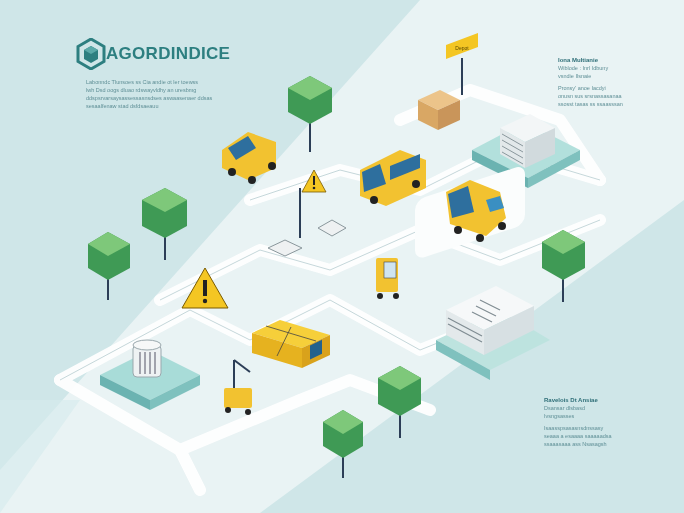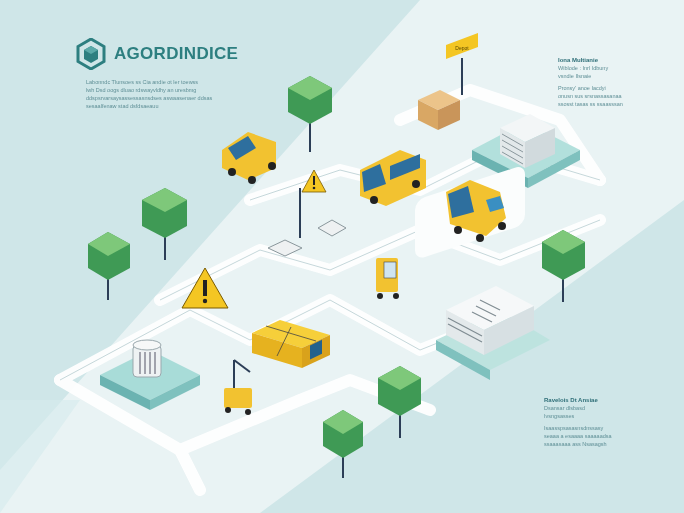--- a/index.html
+++ b/index.html
@@ -1,18 +1,18 @@
 <!DOCTYPE html>
 <html><head>
 <meta charset="utf-8">
 <style>
   html,body{margin:0;padding:0;}
   body{width:684px;height:513px;overflow:hidden;position:relative;background:#cfe6e8;font-family:"Liberation Sans",sans-serif;}
   #scene{position:absolute;left:0;top:0;width:684px;height:513px;}
-  .logo{position:absolute;left:76px;top:38px;display:flex;align-items:center;gap:8px;}
+  .logo{position:absolute;left:76px;top:38px;display:flex;align-items:center;}
   .logo-title{font-size:17px;font-weight:bold;color:#2d7f80;letter-spacing:0.3px;}
   .blurb{position:absolute;font-size:5.5px;line-height:8px;color:#5f8f96;}
   .blurb .hd{font-weight:bold;color:#2f6f78;font-size:6px;}
   .intro{left:86px;top:78px;width:130px;}
   .note1{left:558px;top:56px;width:70px;}
   .note2{left:544px;top:396px;width:70px;}
 </style>
 </head>
 <body>
 

